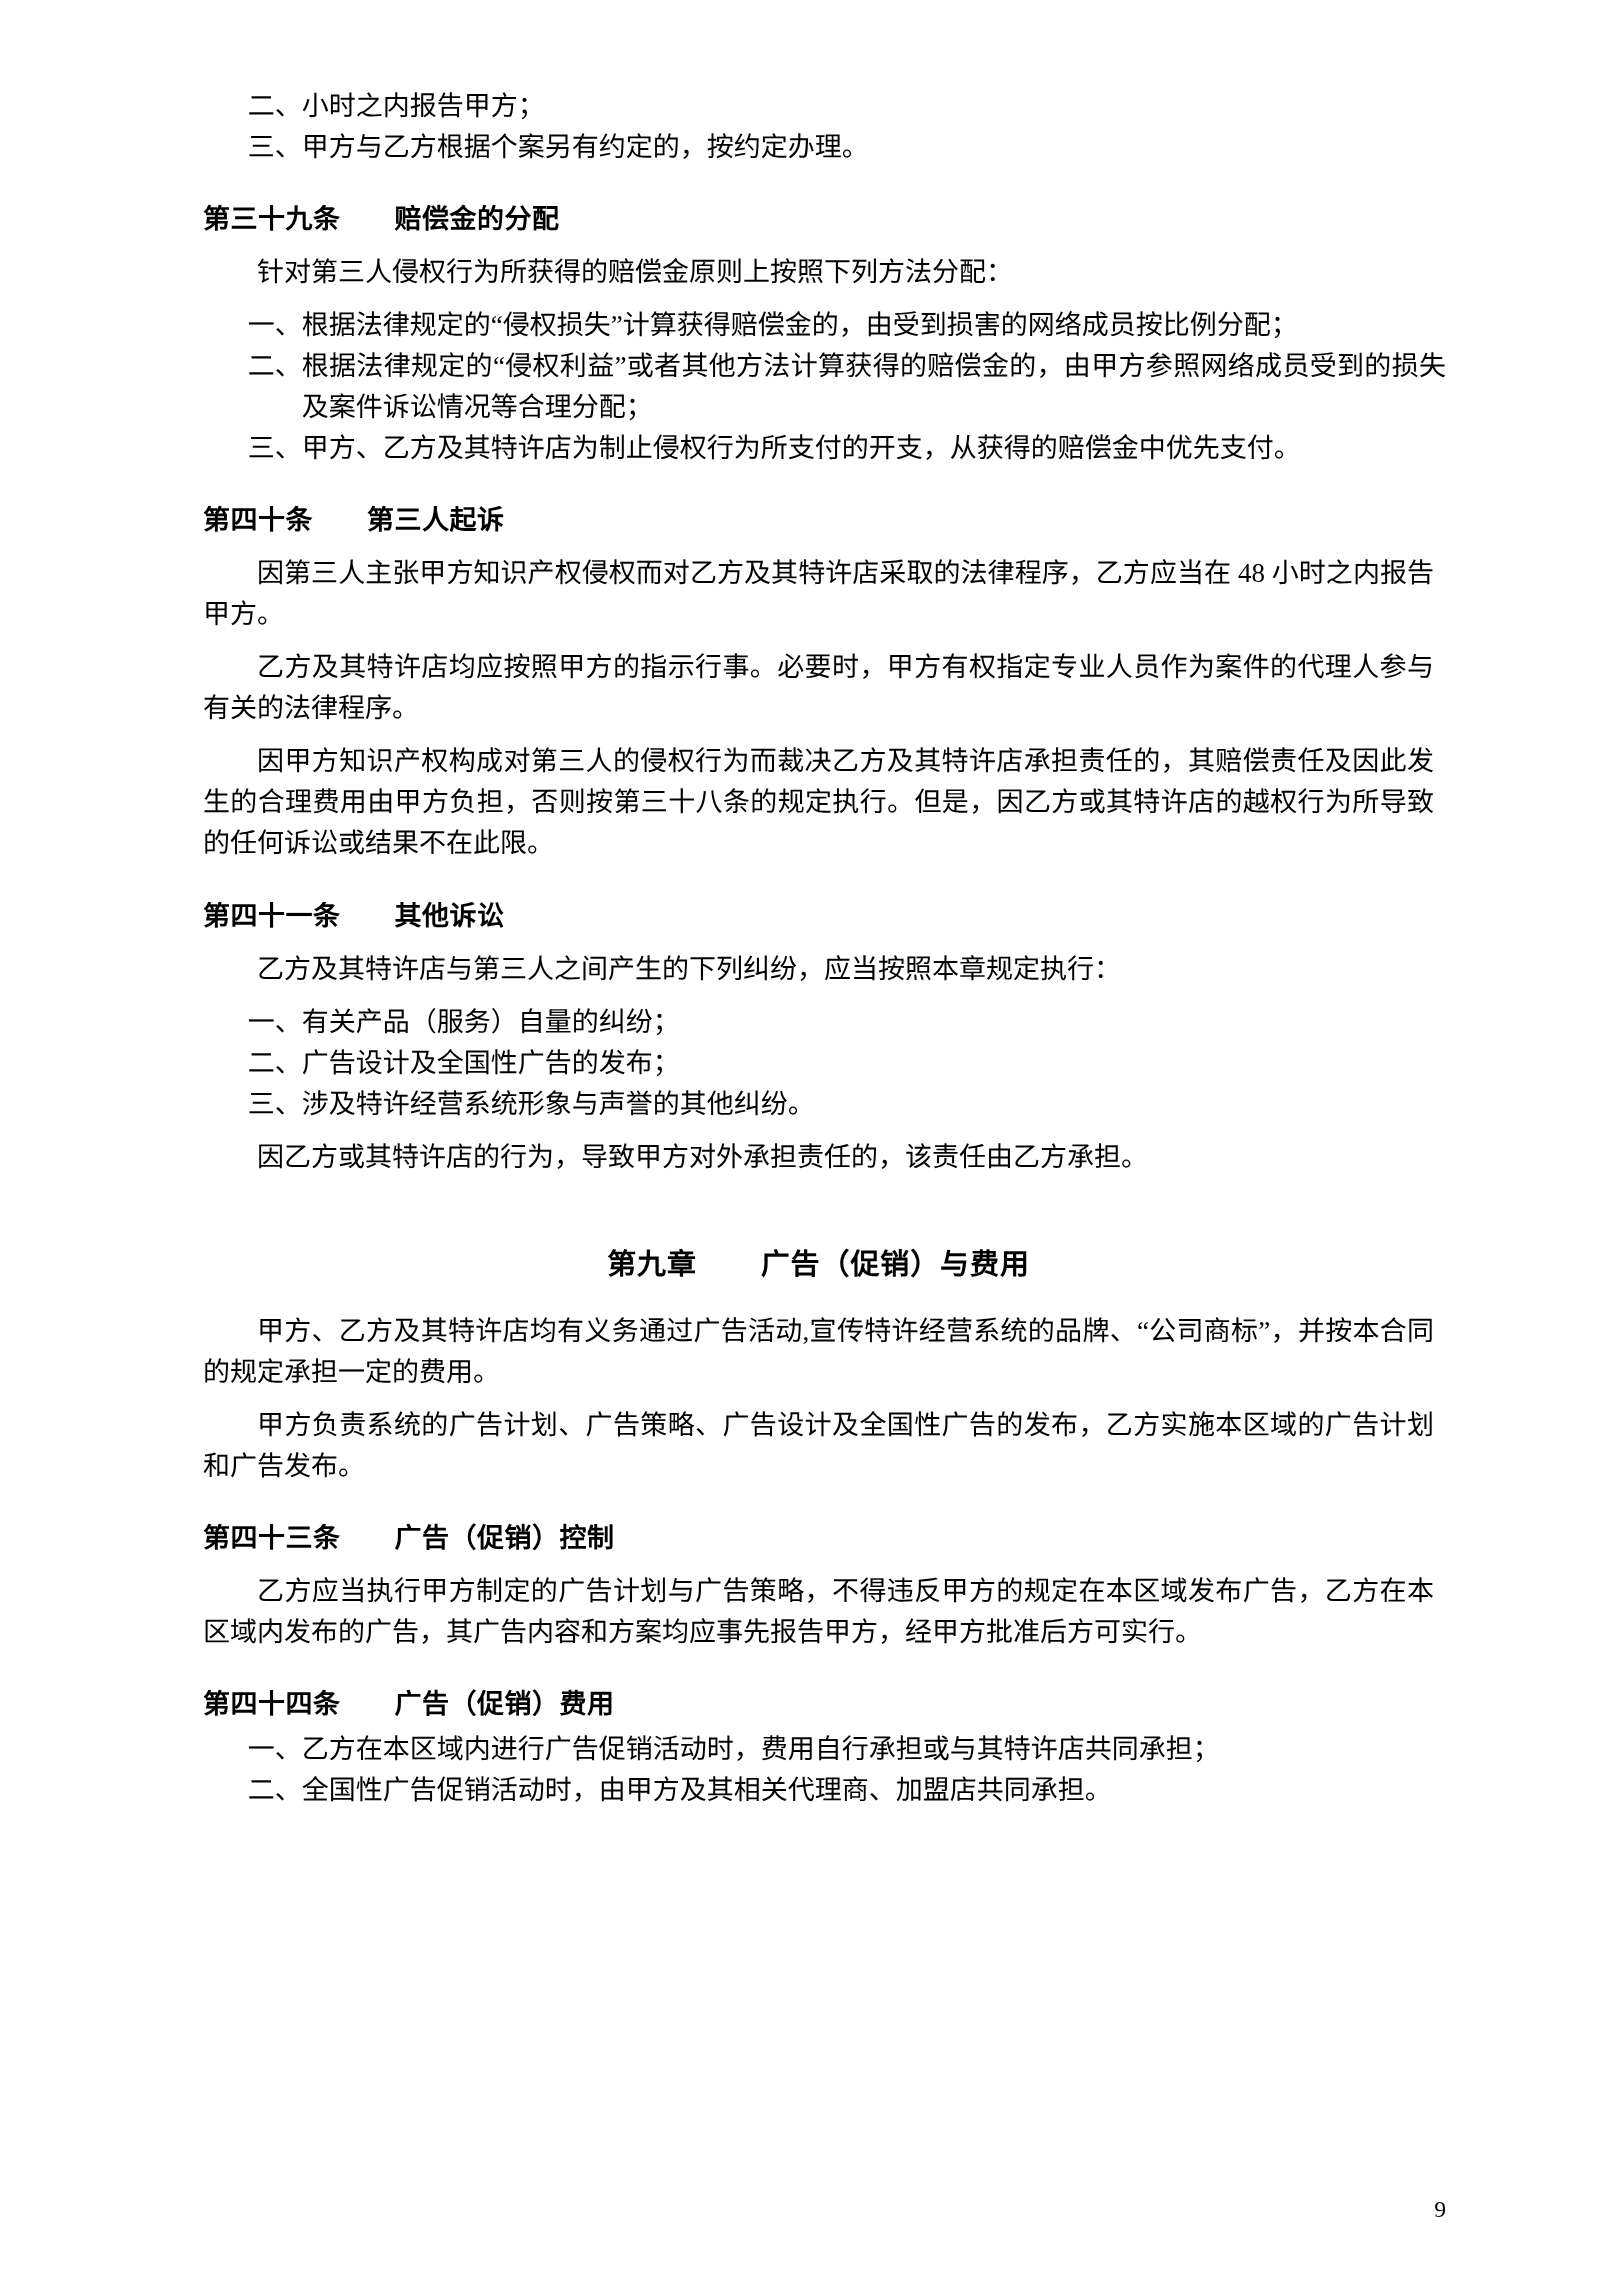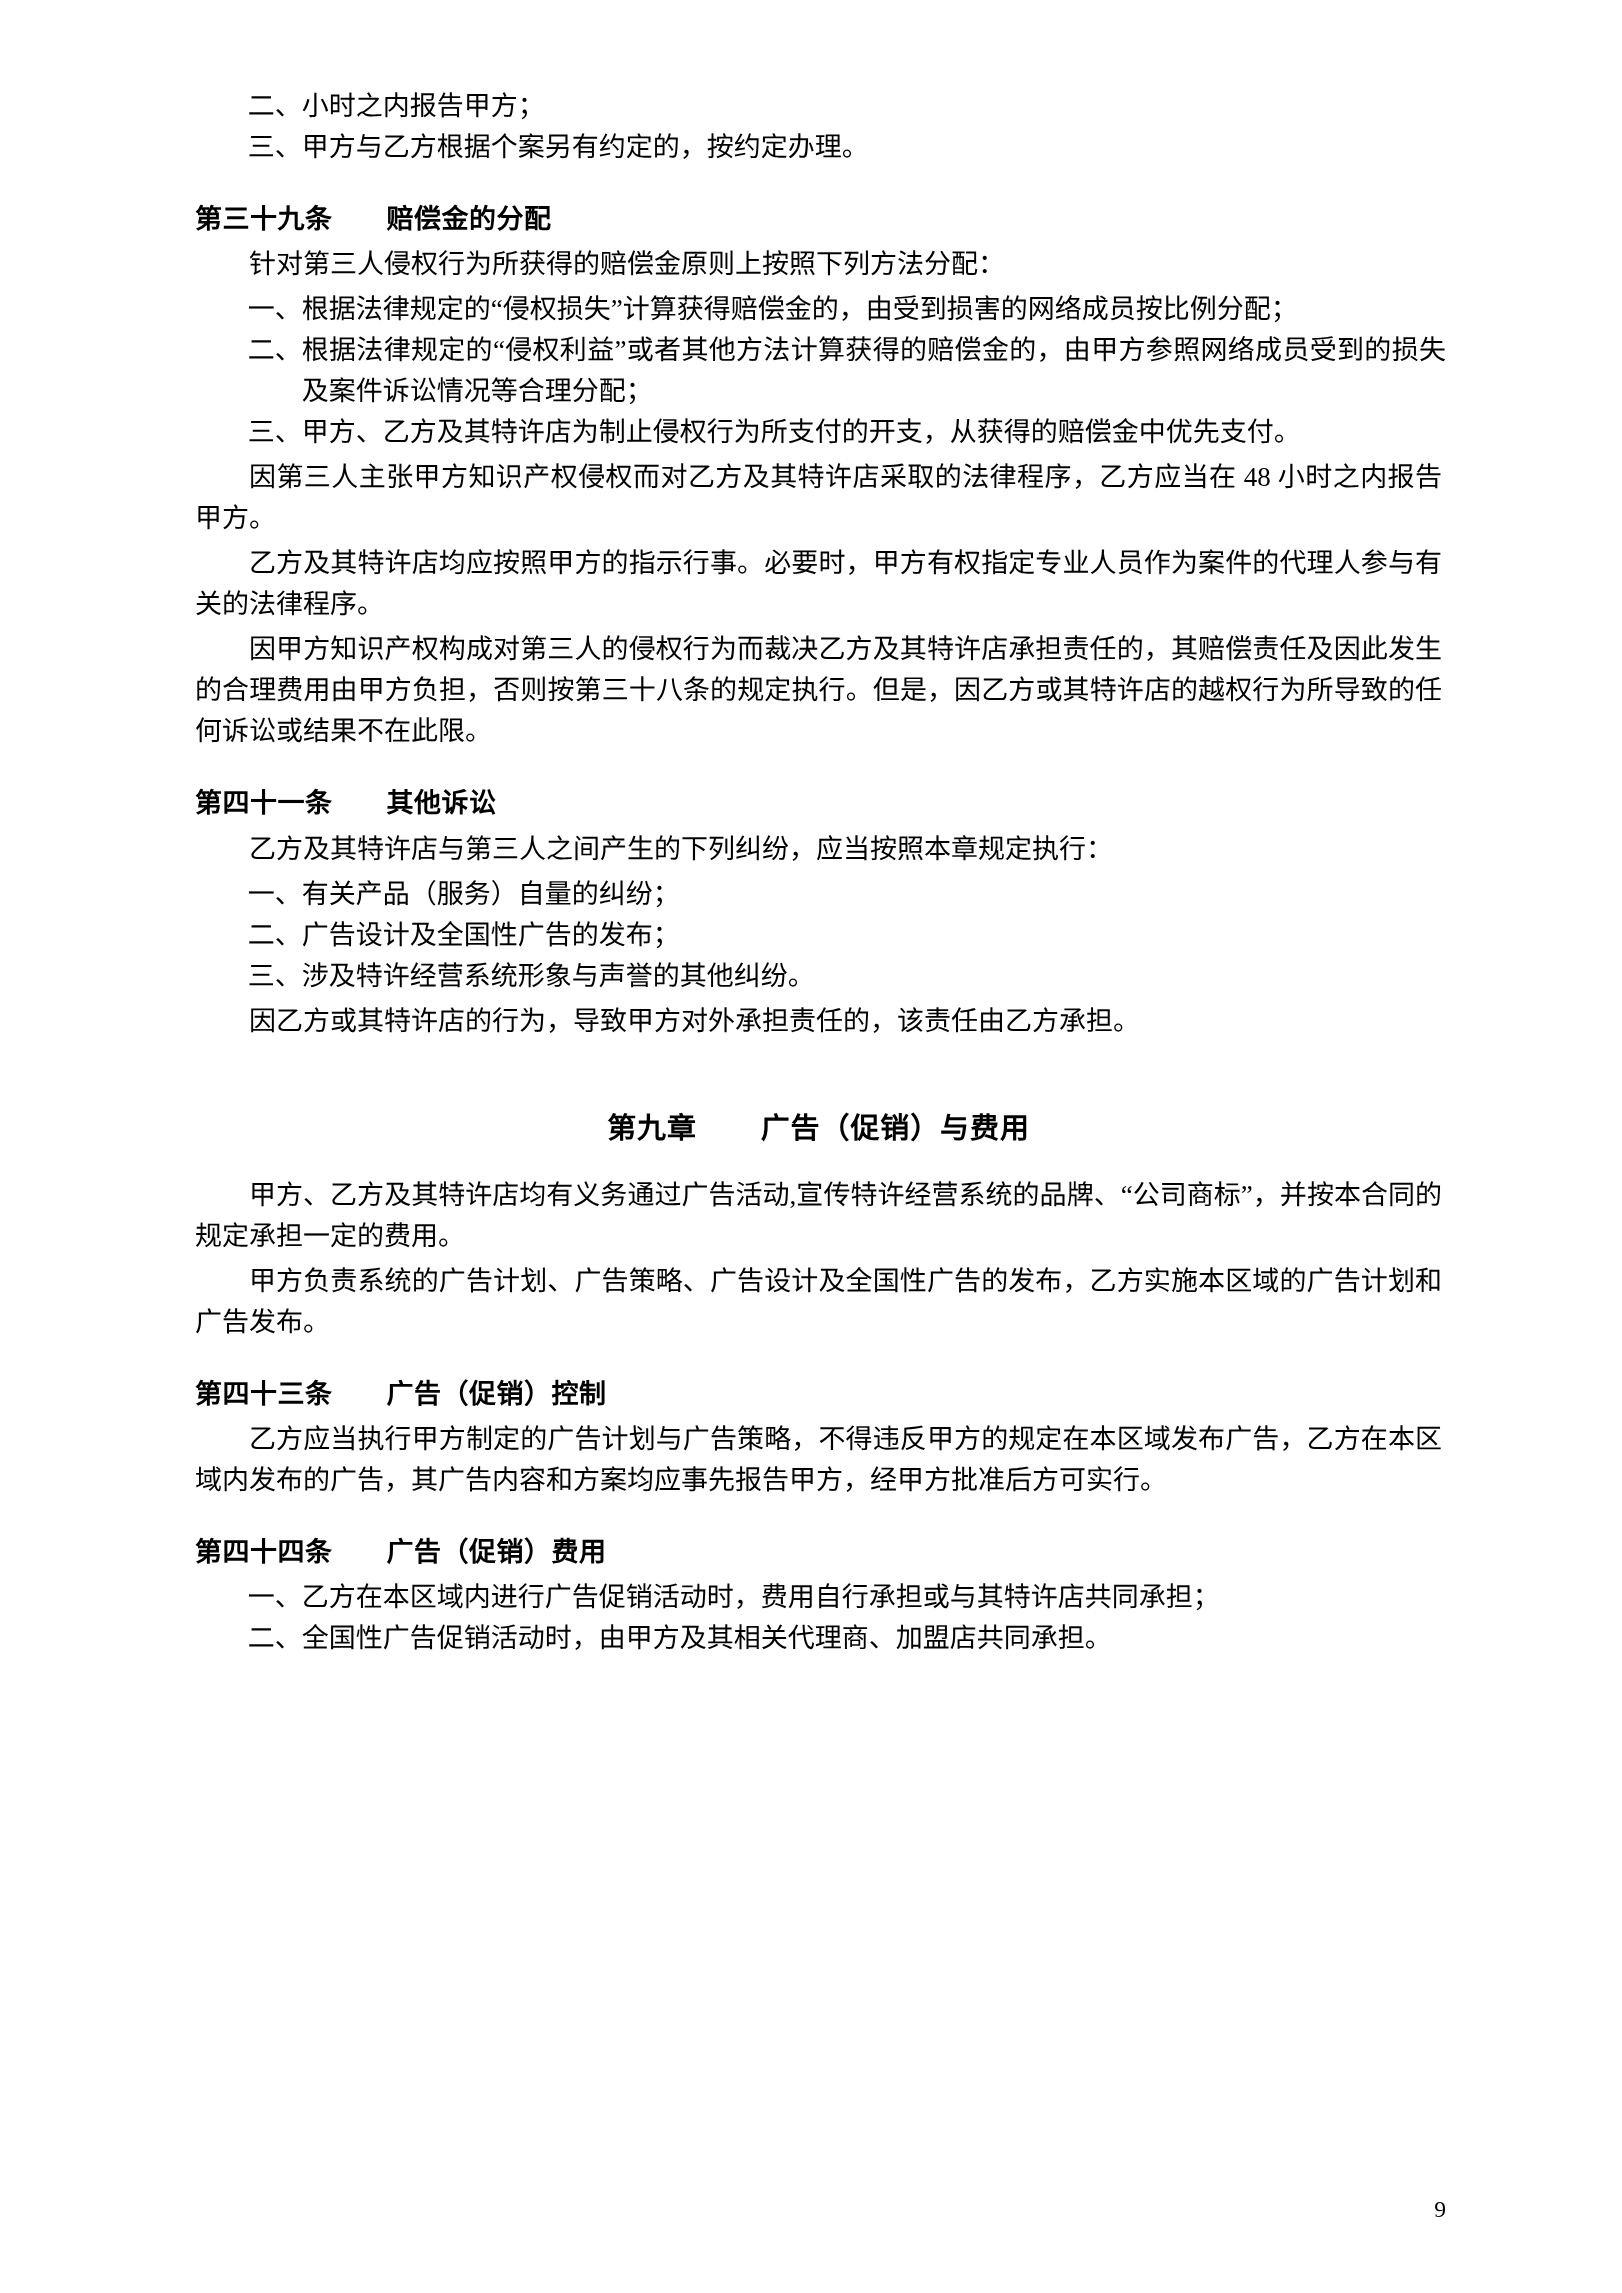--- a/index.html
+++ b/index.html
@@ -16,21 +16,21 @@
     padding: 86px 177px 55px 191px;
     font-family: "Liberation Serif", "DejaVu Serif", serif;
     color: #000000;
   }
   .doc-body {
     font-size: 27px;
     line-height: 1.52;
     text-align: justify;
   }
   p {
-    margin: 4px;
+    margin: 12px;
   }
   .para-indent {
     text-indent: 2em;
   }
   .heading {
     font-weight: bold;
     margin-top: 31px;
     margin-bottom: 3.6px;
     letter-spacing: 0.5px;
   }
@@ -99,20 +99,23 @@
     </div>
     <div class="item">
       <span class="num">二、</span>
       <span class="txt">根据法律规定的“侵权利益”或者其他方法计算获得的赔偿金的，由甲方参照网络成员受到的损失及案件诉讼情况等合理分配；</span>
     </div>
     <div class="item">
       <span class="num">三、</span>
       <span class="txt">甲方、乙方及其特许店为制止侵权行为所支付的开支，从获得的赔偿金中优先支付。</span>
     </div>
 
+    <p class="heading">
+      <span>第四十条</span><span class="h-gap"></span><span>第三人起诉</span>
+    </p>
     <p class="para-indent">因第三人主张甲方知识产权侵权而对乙方及其特许店采取的法律程序，乙方应当在 48 小时之内报告甲方。</p>
     <p class="para-indent">乙方及其特许店均应按照甲方的指示行事。必要时，甲方有权指定专业人员作为案件的代理人参与有关的法律程序。</p>
     <p class="para-indent">因甲方知识产权构成对第三人的侵权行为而裁决乙方及其特许店承担责任的，其赔偿责任及因此发生的合理费用由甲方负担，否则按第三十八条的规定执行。但是，因乙方或其特许店的越权行为所导致的任何诉讼或结果不在此限。</p>
 
     <p class="heading">
       <span>第四十一条</span><span class="h-gap"></span><span>其他诉讼</span>
     </p>
     <p class="para-indent">乙方及其特许店与第三人之间产生的下列纠纷，应当按照本章规定执行：</p>
 
     <div class="item">

